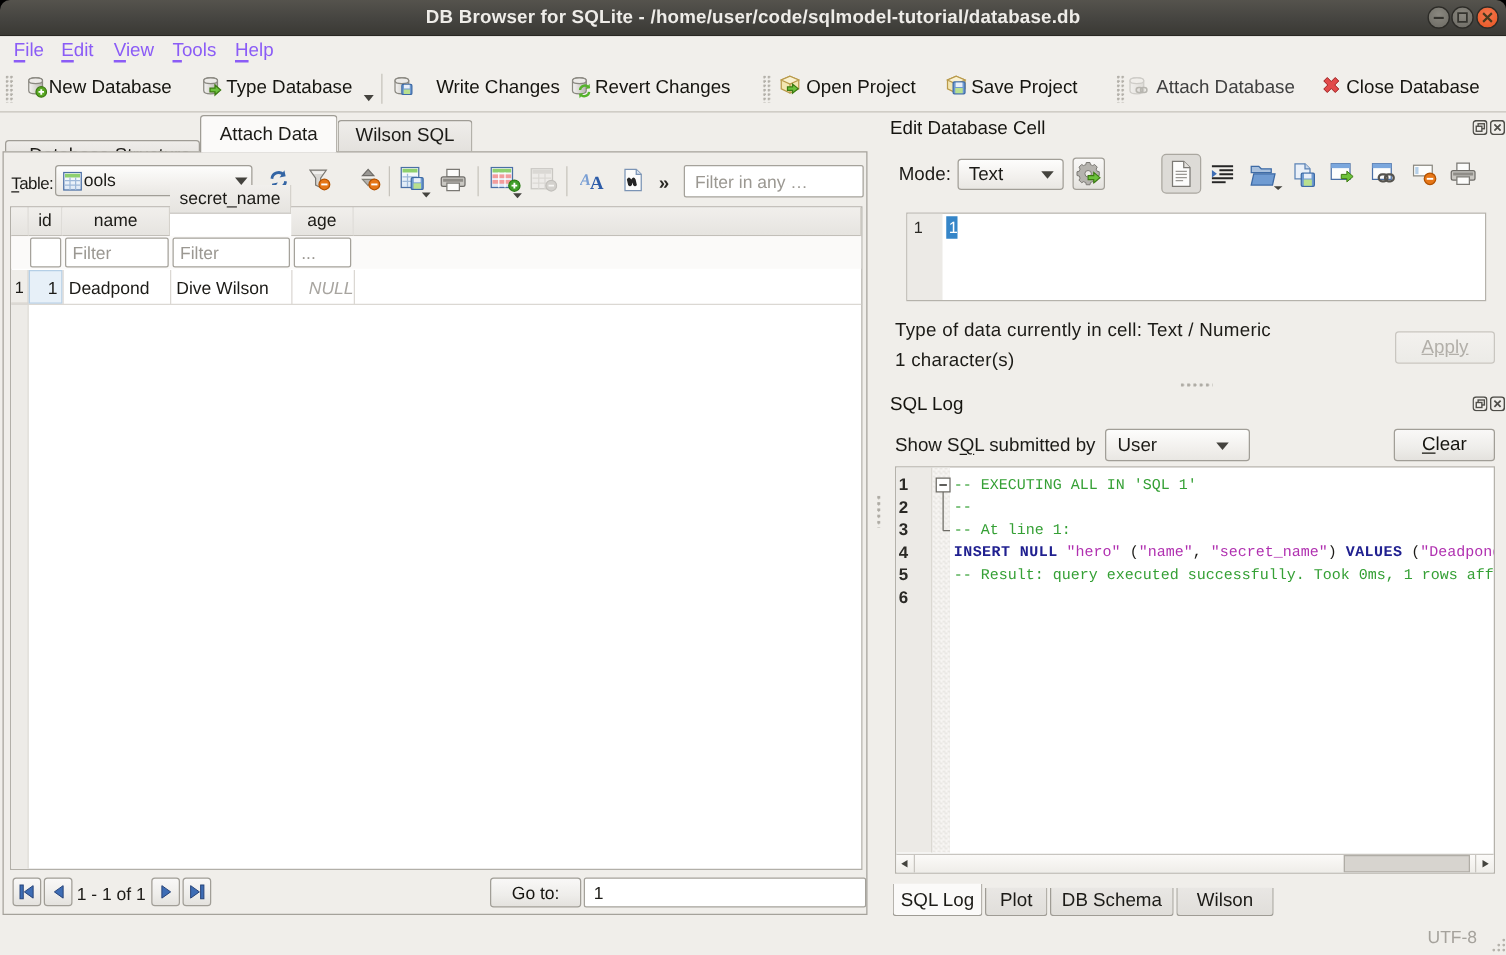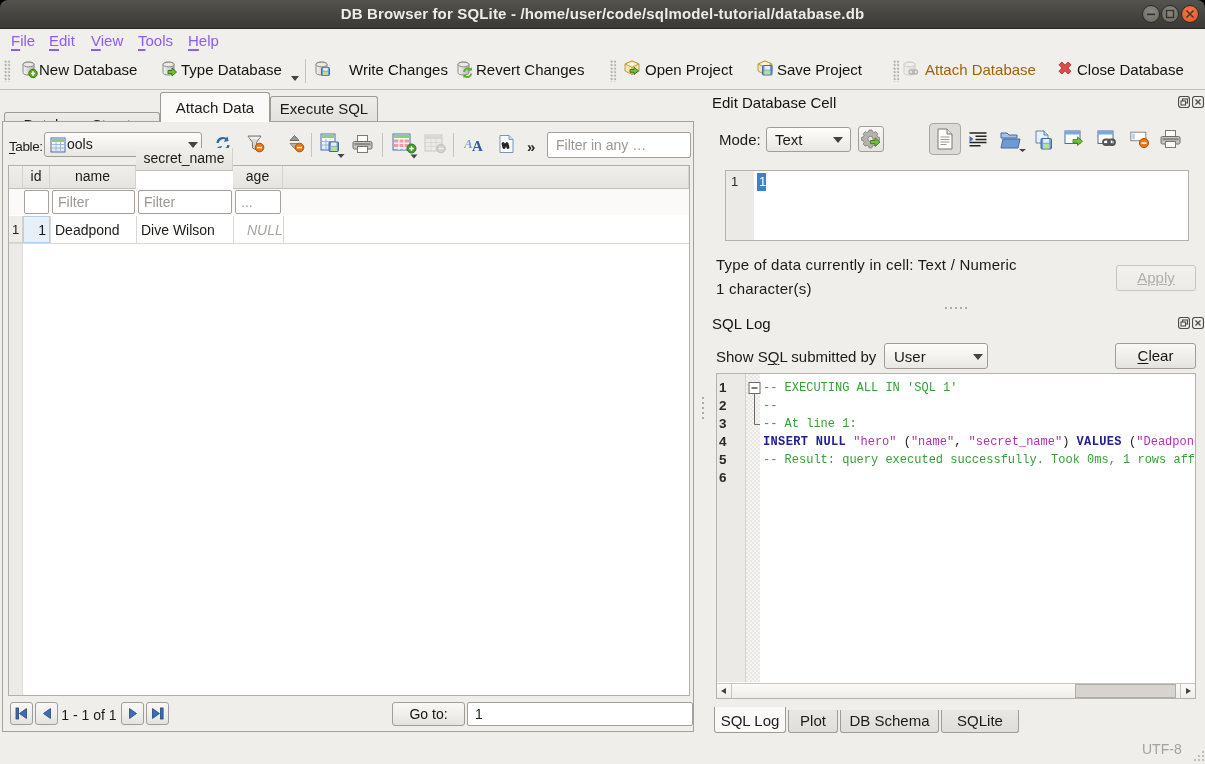--- a/index.html
+++ b/index.html
@@ -15,21 +15,21 @@
 .winbtn { position:absolute; top:5px; width:18px; height:18px; border-radius:50%; border:1px solid #2c2b27; }
 
 
 #menubar { position:absolute; left:0; top:30px; width:1205px; height:23px; background:#f1efeb; }
 .menuitem { position:absolute; top:2px; font-size:15px; color:#8b5cf6; }
 .menuitem u { text-decoration-thickness:1.6px; text-underline-offset:3px; }
 
 
 #toolbar { position:absolute; left:0; top:53px; width:1205px; height:37px; background:#f1efeb; border-bottom:1px solid #c5c2bb; }
 .tbtext { position:absolute; top:8px; font-size:15px; color:#15140f; white-space:nowrap; }
-.tbtext.dis { color:#a16207; }
+.tbtext.dis { color:#404040; }
 .tbicon { position:absolute; top:6px; }
 .handle { position:absolute; top:7px; width:7px; height:22px;
   background-image:radial-gradient(circle at 1.5px 1.5px, #b3b0a9 1px, transparent 1.2px);
   background-size:3.5px 3.5px; }
 .tsep { position:absolute; top:6px; width:1px; height:24px; background:#c6c3bc; }
 
 
 .tab { position:absolute; border:1px solid #9f9c95; border-bottom:none; border-radius:3px 3px 0 0;
   background:linear-gradient(#efedea,#e3e1dd); text-align:center; font-size:15px; color:#1c1b17; }
 .tab.active { background:#fbfaf9; }
@@ -164,21 +164,21 @@
     <rect x="10.5" y="11" width="5" height="4" rx="2" fill="none" stroke="#8a8880" stroke-width="1.3"></rect>
   </svg></div>
   <div class="tbtext dis" style="left:925px;">Attach Database</div>
   <div class="tbicon" style="left:1056px;" id="ic-close"><svg width="18" height="25" viewBox="0 0 18 25">
     <path d="M3 5.8 L5.8 3 L9 6.2 L12.2 3 L15 5.8 L11.8 9 L15 12.2 L12.2 15 L9 11.8 L5.8 15 L3 12.2 L6.2 9 Z" fill="#e24b4b" stroke="#9e1f1f" stroke-width="0.8"></path>
   </svg></div>
   <div class="tbtext" style="left:1077px;">Close Database</div>
 </div>
 
 <div class="tab" style="left:4px; top:112px; width:156px; height:16px; padding-top:3px;padding-left:12px;">Database Structure</div>
-<div class="tab" style="left:270px; top:96px; width:108px; height:26px; padding-top:3px;">Execute SQL</div>
+<div class="tab" style="left:270px; top:96px; width:108px; height:26px; padding-top:3px;">Wilson SQL</div>
 <div id="lpane"></div>
 <div class="tab active" style="left:160px; top:92px; width:110px; height:30px; padding-top:6px;">Attach Data</div>
 
 <div class="abs" style="left:9px; top:139px; font-size:13.5px; letter-spacing:-0.4px;"><u style="text-decoration-thickness:1px; text-underline-offset:2px;">T</u>able:</div>
 <div class="combo" style="left:44px; top:132px; width:158px; height:25px;">
   <span id="ic-tbl" style="position:absolute; left:5px; top:4px;"><svg width="16" height="16" viewBox="0 0 16 16">
     <rect x="1" y="1" width="14" height="14" fill="url(#tblbg)" stroke="#4a6fa5"></rect>
     <rect x="2" y="2" width="12" height="3" fill="#8ed06e"></rect>
     <path d="M2 7.5 h12 M2 11 h12 M6 5 v10 M10.5 5 v10" stroke="#9db8d8" stroke-width="1"></path>
   </svg></span>
@@ -404,21 +404,21 @@
       <rect x="0.5" y="0.5" width="11" height="11" rx="2.5" fill="none" stroke="#4f4e49" stroke-width="1.2"></rect>
       <rect x="4.5" y="3" width="5" height="4" fill="none" stroke="#4f4e49" stroke-width="1.1"></rect>
       <rect x="3" y="5" width="4.5" height="4" fill="#f4f2ef" stroke="#4f4e49" stroke-width="1.1"></rect>
     </svg></div>
 <div class="abs" style="left:1192px; top:316px;"><svg width="12" height="12">
       <rect x="0.5" y="0.5" width="11" height="11" rx="2.5" fill="none" stroke="#4f4e49" stroke-width="1.2"></rect>
       <path d="M3.5 3.5 L8.5 8.5 M8.5 3.5 L3.5 8.5" stroke="#4f4e49" stroke-width="1.4"></path>
     </svg></div>
 
 <div class="abs" style="left:716px; top:348px; font-size:15px;">Show S<u style="text-decoration-thickness:1px; text-underline-offset:2px;">Q</u>L submitted by</div>
-<div class="combo" style="left:884px; top:343px; width:104px; height:26px;">
+<div class="combo" style="left:884px; top:343px; width:116px; height:26px;">
   <span style="position:absolute; left:9px; top:4px; font-size:15px;">User</span>
   <span class="arrow" style="left:88px; top:10px;"></span>
 </div>
 <div class="btn" style="left:1115px; top:343px; width:81px; height:26px; padding-top:3px; font-size:15px;"><u style="text-decoration-thickness:1px; text-underline-offset:2px;">C</u>lear</div>
 
 <div class="abs" style="left:716px; top:373px; width:480px; height:326px; background:#fff; border:1px solid #b5b2ab; overflow:hidden;">
   <div style="position:absolute; left:0; top:0; width:29px; height:308px; background:#eceae6; border-right:1px solid #d5d2cc;"></div>
   <div style="position:absolute; left:29px; top:0; width:14px; height:308px; background:#f7f5f3; background-image:conic-gradient(#eae8e4 25%, transparent 0 50%, #eae8e4 0 75%, transparent 0); background-size:4px 4px;"></div>
   <div style="position:absolute; left:2px; top:5px; font-size:13.5px; font-weight:bold; color:#2a2925; line-height:18px;">1<br>2<br>3<br>4<br>5<br>6</div>
 
@@ -440,21 +440,21 @@
       </div>
     <div style="position:absolute; right:0; top:0; width:15px; height:15px; border-left:1px solid #c8c5c0;">
         <div style="position:absolute; left:5px; top:4px; width:0; height:0; border-top:3.5px solid transparent; border-bottom:3.5px solid transparent; border-left:5px solid #44433e;"></div>
       </div>
     <div style="position:absolute; left:358px; top:0px; width:101px; height:14px; background:#d7d4cf; border:1px solid #b0ada6;"></div>
   </div>
 </div>
 
 <div class="btab" style="left:788px; top:710px; width:50px; height:23px; padding-top:2px;">Plot</div>
 <div class="btab" style="left:840px; top:710px; width:99px; height:23px; padding-top:2px;">DB Schema</div>
-<div class="btab" style="left:941px; top:710px; width:78px; height:23px; padding-top:2px;">SQLite</div>
+<div class="btab" style="left:941px; top:710px; width:78px; height:23px; padding-top:2px;">Wilson</div>
 <div class="btab active" style="left:714px; top:707px; width:72px; height:26px; padding-top:5px;">SQL Log</div>
 
 <div class="abs" style="left:1142px; top:741px; font-size:14px; color:#a5a29c;">UTF-8</div>
 <svg class="abs" style="left:1192px; top:750px;" width="13" height="13">
     <g fill="#b5b2ab">
       <circle cx="11" cy="2" r="1.1"></circle>
       <circle cx="7" cy="6" r="1.1"></circle>
       <circle cx="11" cy="6" r="1.1"></circle>
       <circle cx="3" cy="10" r="1.1"></circle>
       <circle cx="7" cy="10" r="1.1"></circle>

